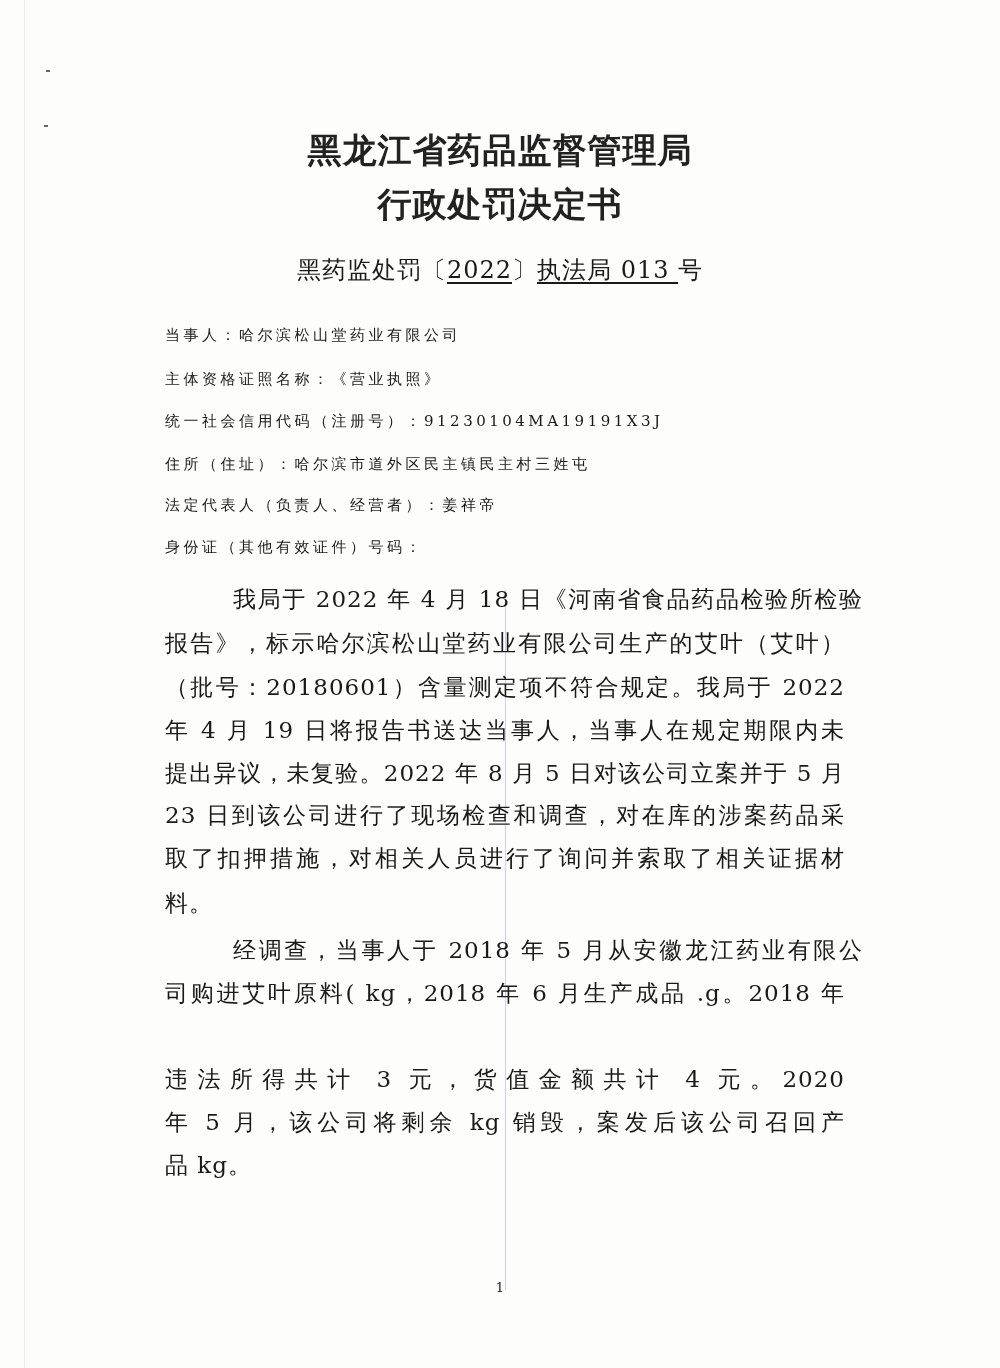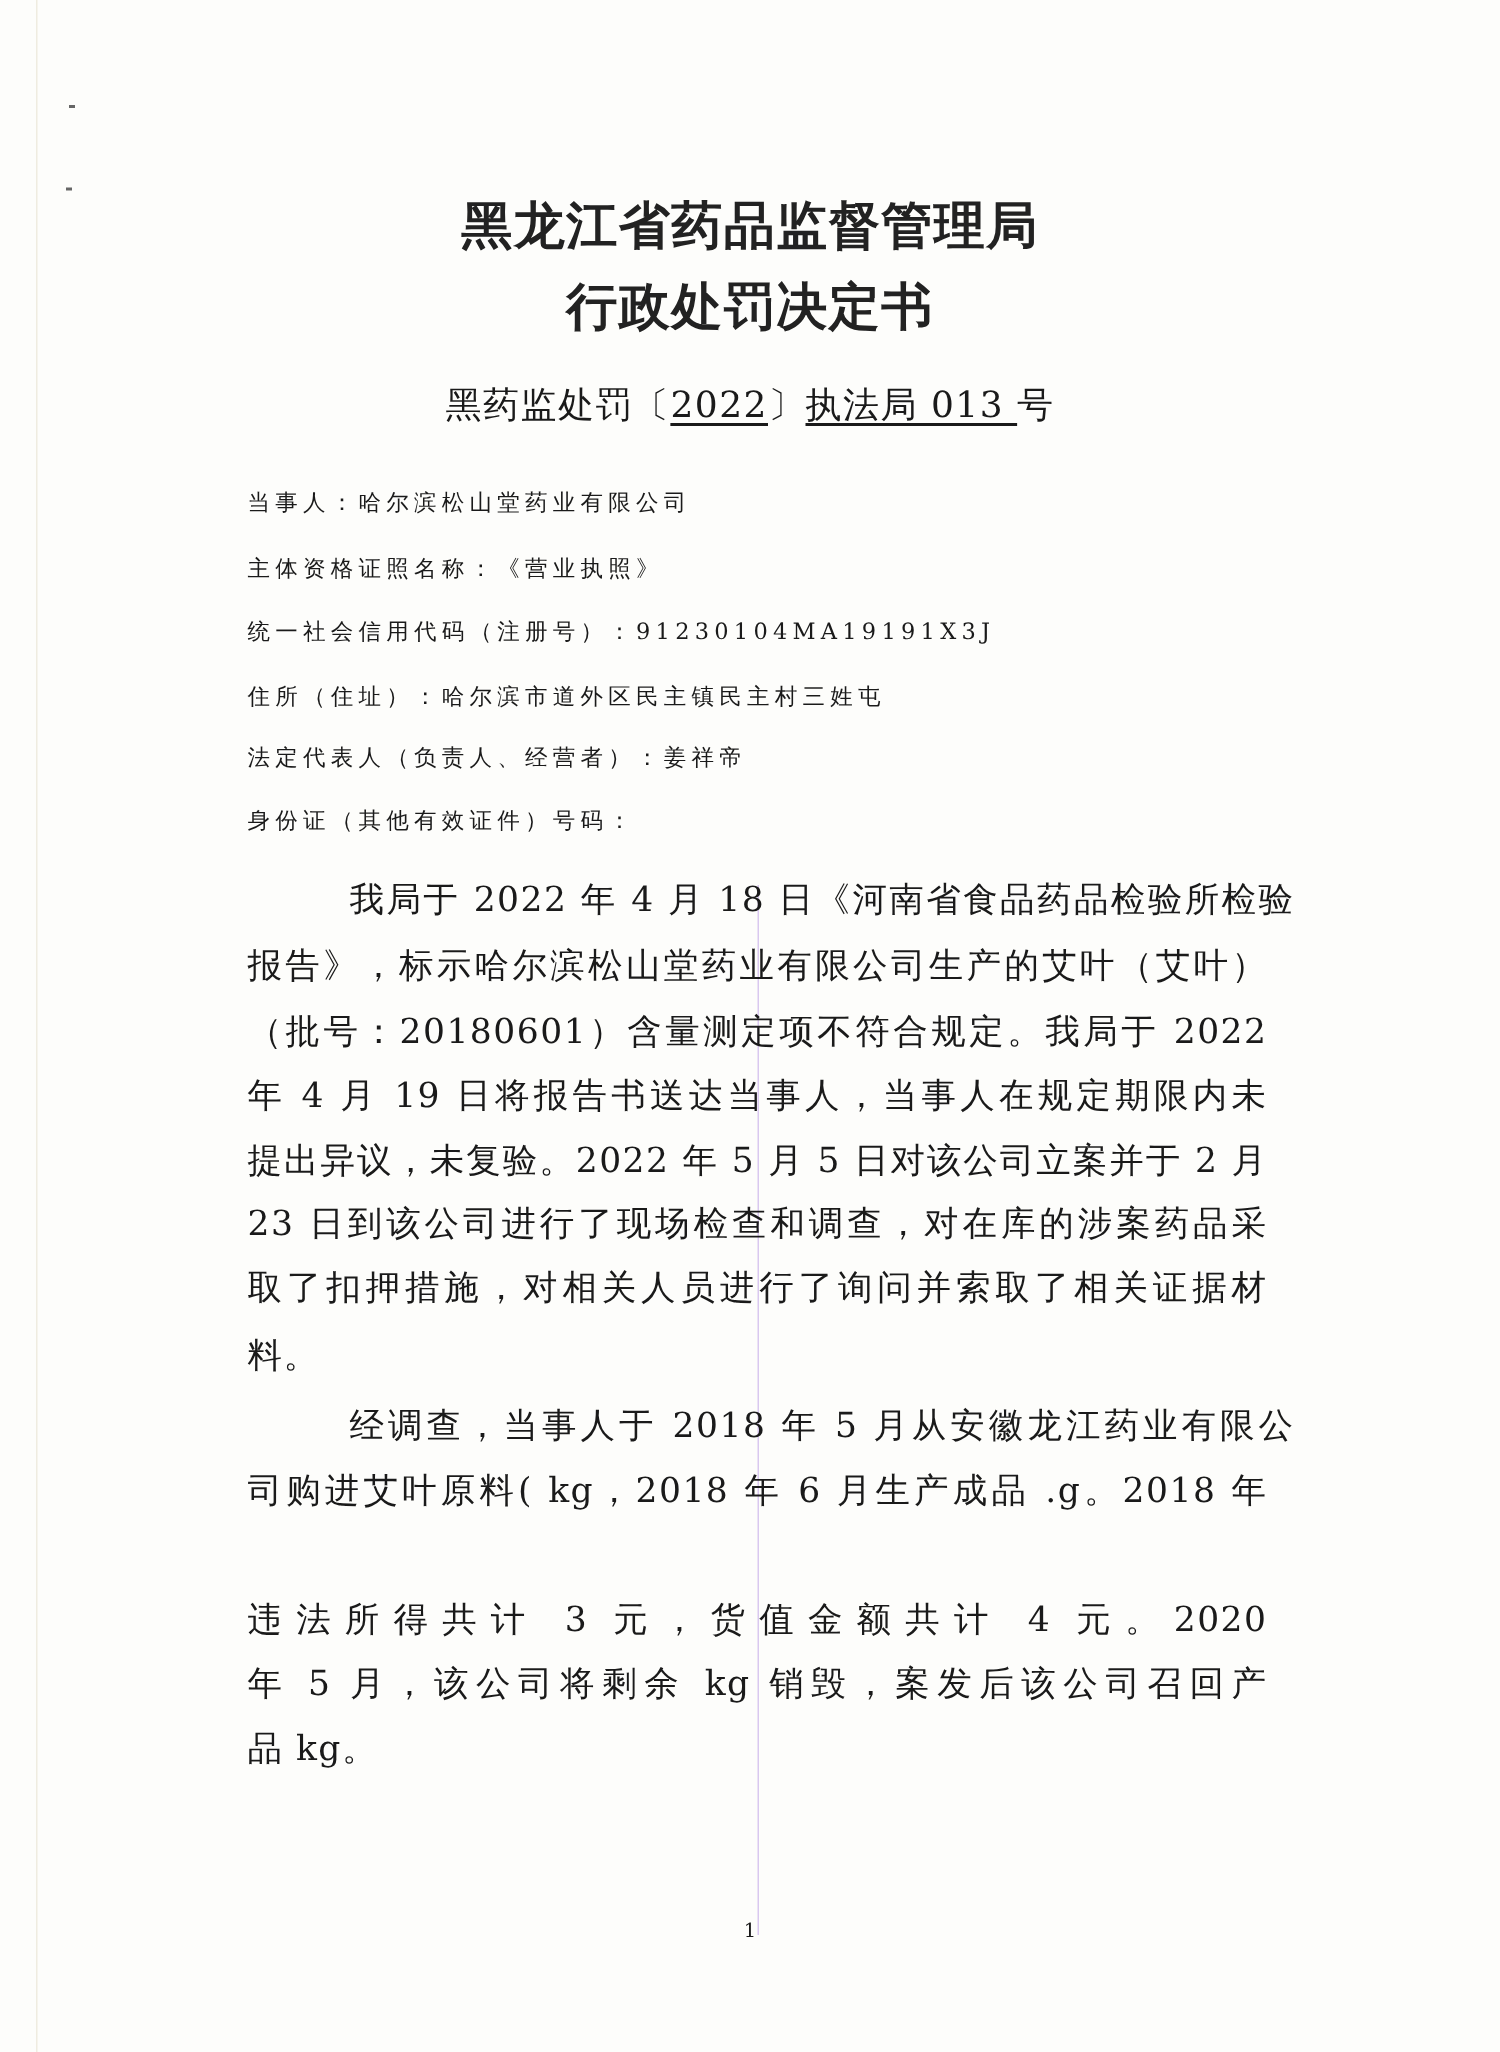--- a/index.html
+++ b/index.html
@@ -55,21 +55,21 @@
   <div class="line" style="top:496px">法定代表人（负责人、经营者）：姜祥帝</div>
   <div class="line" style="top:455px">住所（住址）：哈尔滨市道外区民主镇民主村三姓屯</div>
   <div class="line" style="top:538px">
     <span>身份证（其他有效证件）号码：</span><span class="redact">[已隐去]</span>
   </div>
 
   <div class="para-line indent" style="top:584px">我局于 2022 年 4 月 18 日《河南省食品药品检验所检验</div>
   <div class="para-line" style="top:628px">报告》，标示哈尔滨松山堂药业有限公司生产的艾叶（艾叶）</div>
   <div class="para-line" style="top:672px">（批号：20180601）含量测定项不符合规定。我局于 2022</div>
   <div class="para-line" style="top:715px">年 4 月 19 日将报告书送达当事人，当事人在规定期限内未</div>
-  <div class="para-line" style="top:758px">提出异议，未复验。2022 年 5 月 5 日对该公司立案并于 2 月</div>
+  <div class="para-line" style="top:758px">提出异议，未复验。2022 年 8 月 5 日对该公司立案并于 5 月</div>
   <div class="para-line" style="top:800px">23 日到该公司进行了现场检查和调查，对在库的涉案药品采</div>
   <div class="para-line" style="top:843px">取了扣押措施，对相关人员进行了询问并索取了相关证据材</div>
   <div class="para-line last" style="top:888px">料。</div>
 
   <div class="para-line indent" style="top:935px">经调查，当事人于 2018 年 5 月从安徽龙江药业有限公</div>
   <div class="para-line" style="top:978px">司购进艾叶原料(      kg，2018 年 6 月生产成品       .g。2018 年</div>
   <div class="para-line" style="top:1064px">违法所得共计            3 元，货值金额共计            4 元。2020</div>
   <div class="para-line" style="top:1107px">年 5 月，该公司将剩余          kg 销毁，案发后该公司召回产</div>
   <div class="para-line last" style="top:1150px">品         kg。</div>
 

